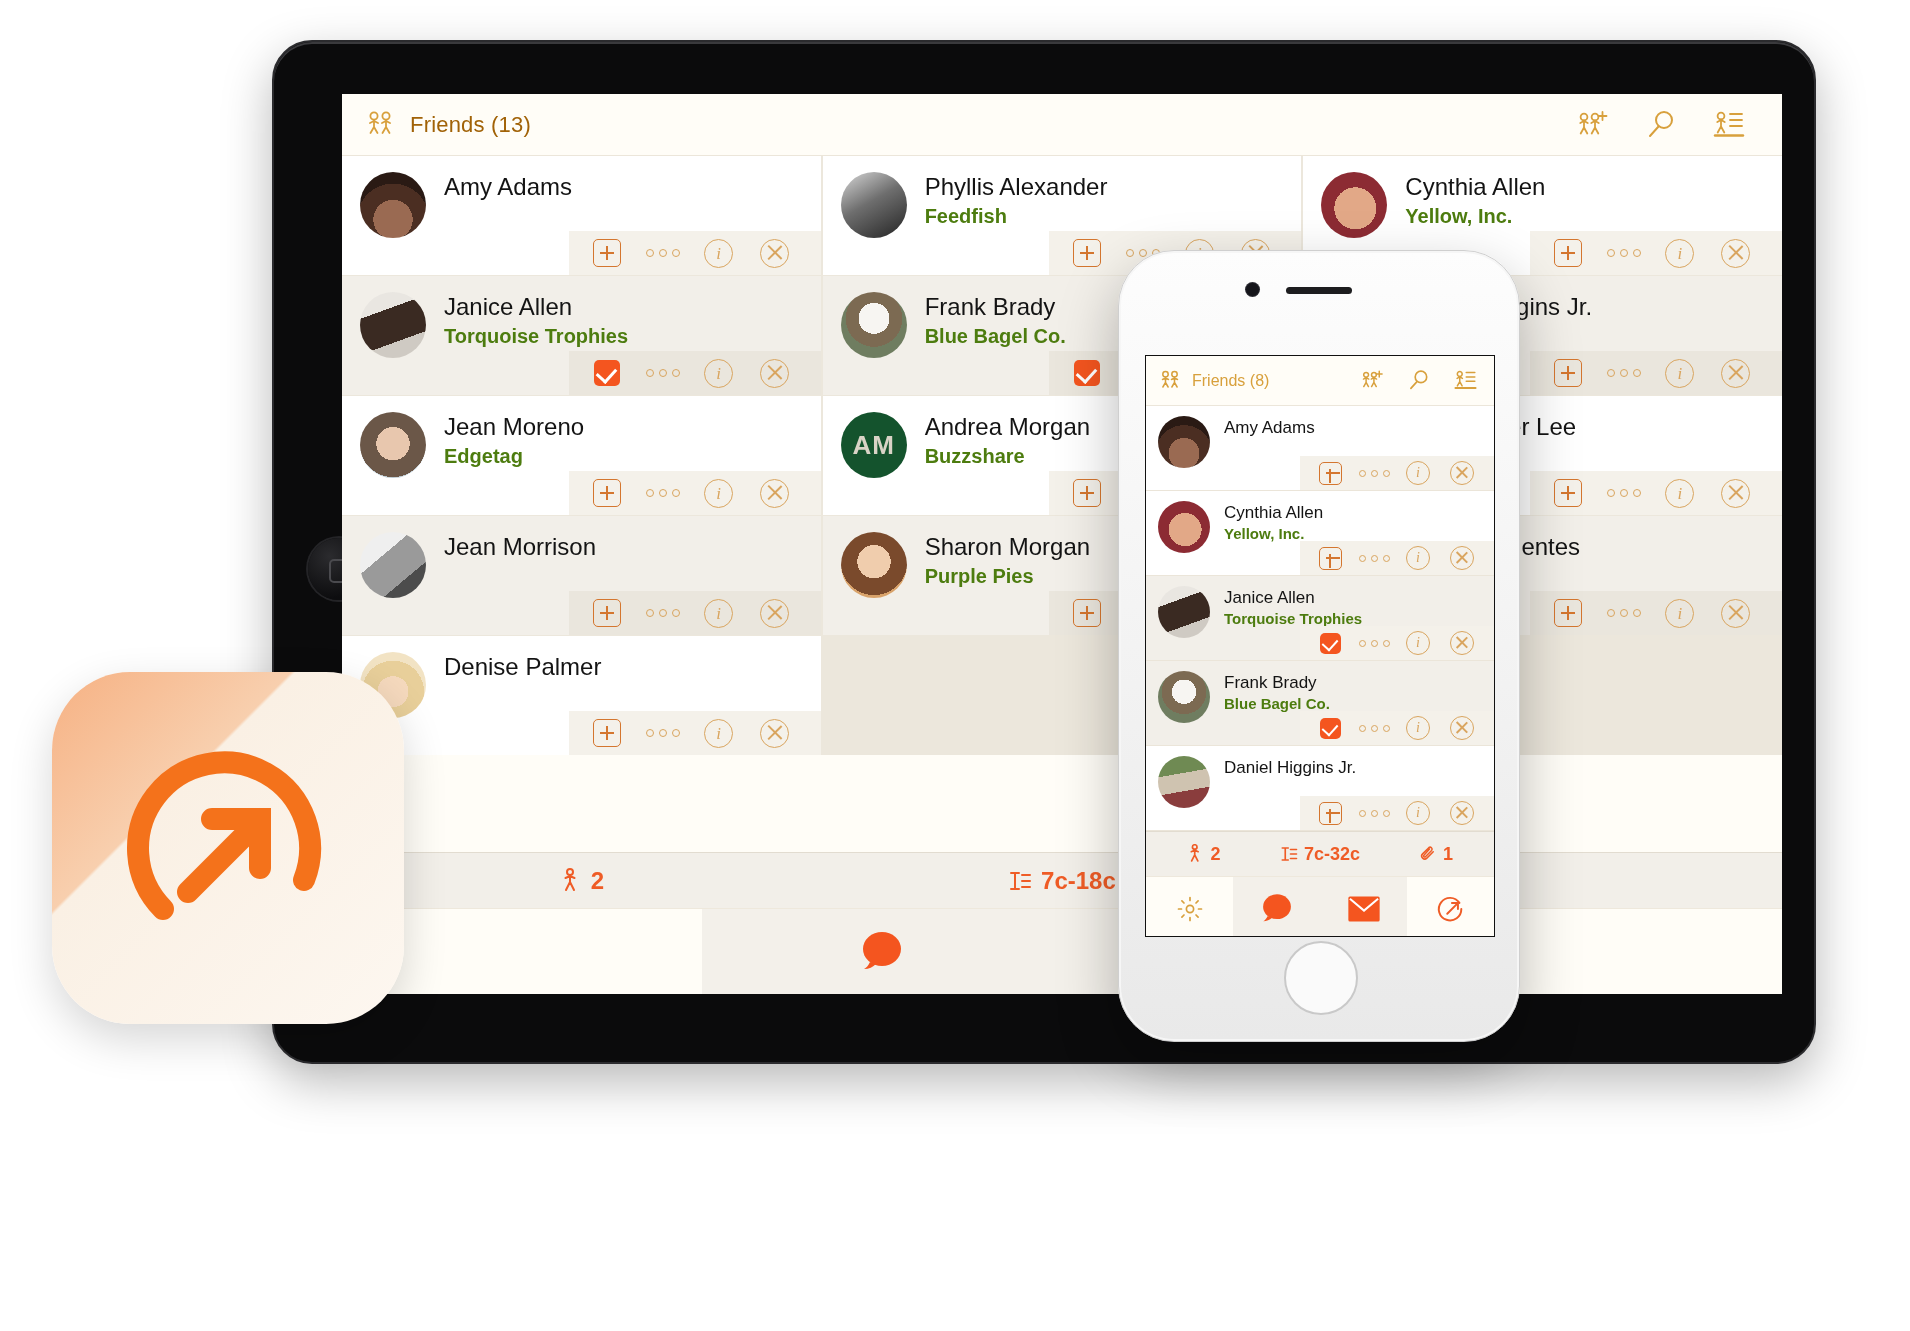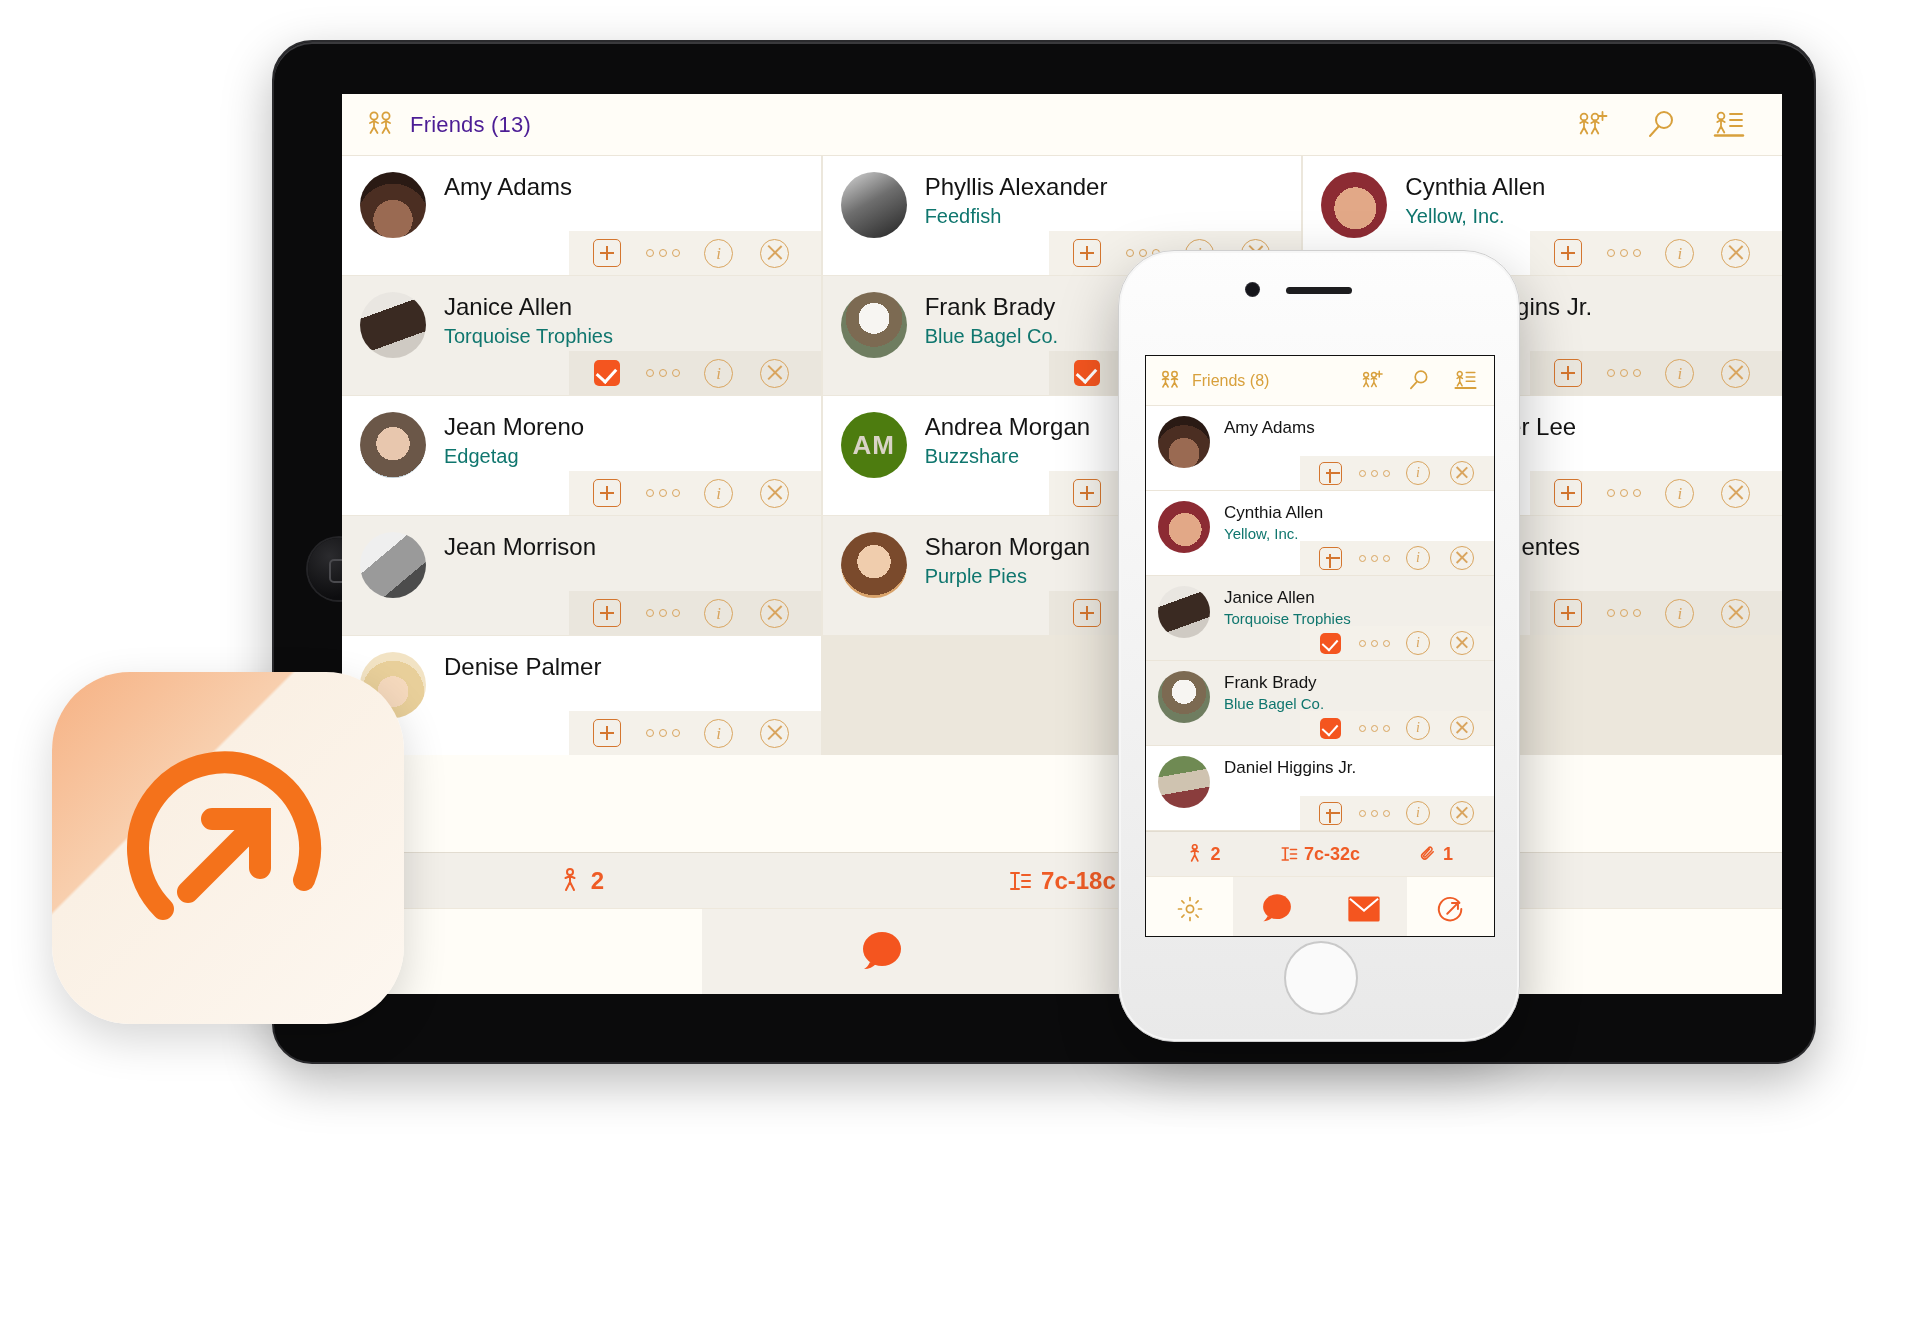--- a/index.html
+++ b/index.html
@@ -30,46 +30,46 @@
     position:absolute;left:68px;top:52px;width:1440px;height:900px;
     background:#fffdf7;overflow:hidden;
   }
 
   
   .t-header{
     height:62px;background:#fffdf7;border-bottom:1px solid #ece6da;
     display:flex;align-items:center;padding:0 22px;box-sizing:border-box;
   }
   .t-header .title{
-    color:#4c1d95;font-size:22px;margin-left:14px;letter-spacing:.2px;
+    color:#a16207;font-size:22px;margin-left:14px;letter-spacing:.2px;
   }
   .t-header .spacer{flex:1}
   .t-header .hicons{display:flex;align-items:center;gap:34px;margin-right:14px;}
 
   
   .t-grid{
     display:grid;grid-template-columns:repeat(3,1fr);
     background:#ece7dc;gap:1px 2px;align-content:start;
   }
   .cell{background:#ffffff;min-height:119px;position:relative;box-sizing:border-box;}
   .cell.alt{background:#f2efe9;}
   .cell.empty{background:#ece7dc;}
 
   .row-top{display:flex;padding:16px 0 0 18px;align-items:flex-start;}
   .avatar{
     width:66px;height:66px;border-radius:50%;flex:0 0 66px;overflow:hidden;
     background:#ddd;position:relative;
   }
   .avatar.initials{
-    background:#4d7c0f;color:#d9d3c6;display:flex;align-items:center;justify-content:center;
+    background:#14532d;color:#d9d3c6;display:flex;align-items:center;justify-content:center;
     font-size:26px;font-weight:600;letter-spacing:1px;
   }
   .names{margin-left:18px;padding-top:2px;}
   .pname{font-size:24px;font-weight:400;color:#141414;line-height:1.12;white-space:nowrap;}
-  .porg{font-size:20px;color:#0f766e;line-height:1.35;margin-top:2px;white-space:nowrap;}
+  .porg{font-size:20px;color:#4d7c0f;line-height:1.35;margin-top:2px;white-space:nowrap;font-weight:bold;}
 
   .actions{
     position:absolute;right:0;bottom:0;height:44px;
     display:flex;align-items:center;gap:0;background:#f4f1ea;
     padding:0 18px 0 10px;box-sizing:border-box;
   }
   .cell.alt .actions{background:#eae6dd;}
   .act{width:56px;display:flex;align-items:center;justify-content:center;cursor:pointer;}
 
   

